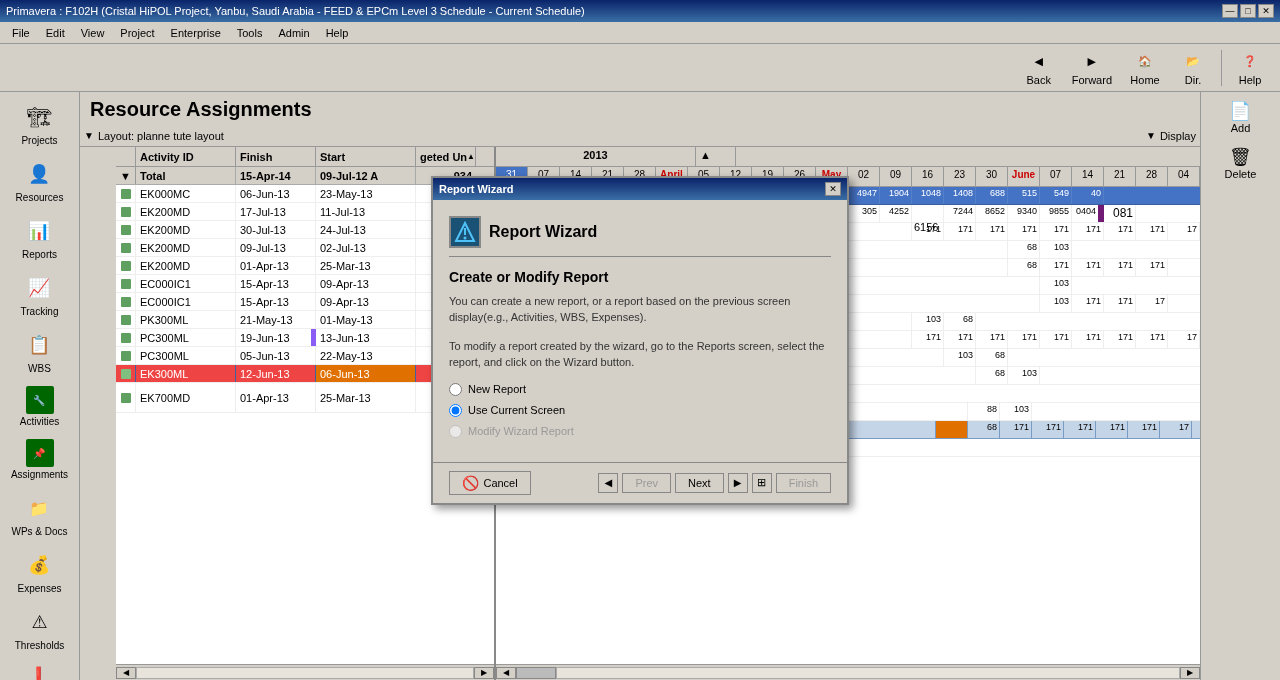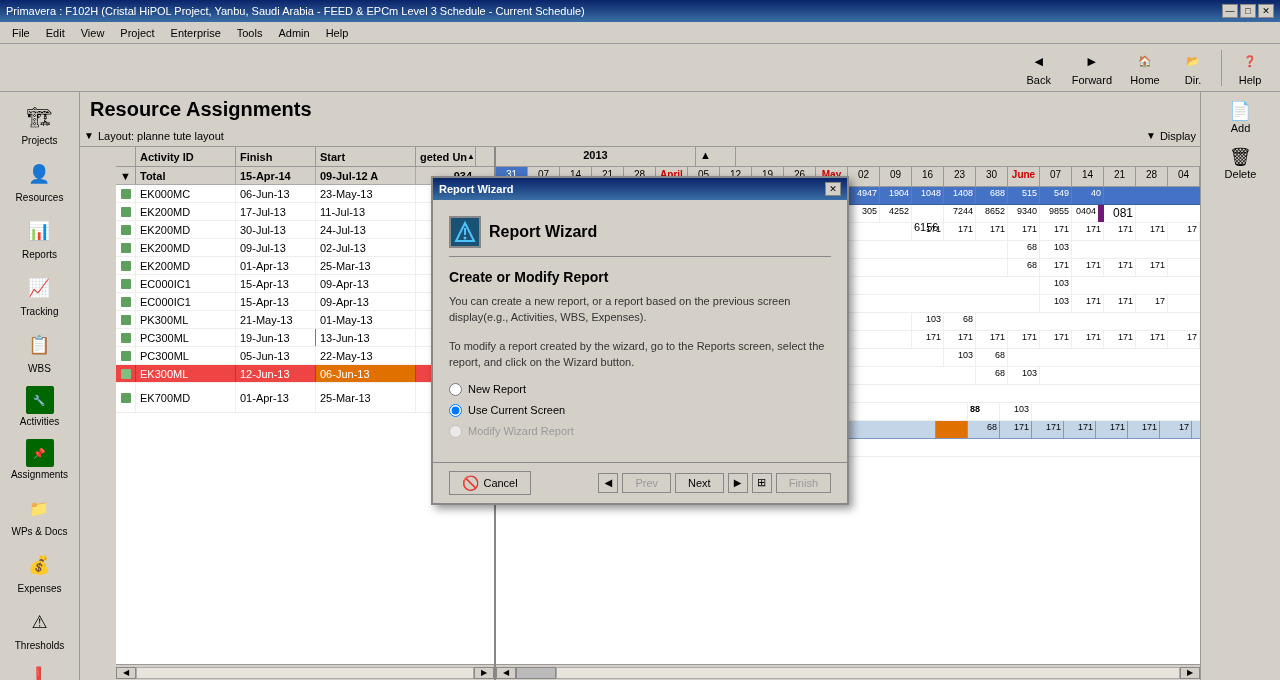--- a/index.html
+++ b/index.html
@@ -291,21 +291,21 @@
     <div style="width:100px; border-right:1px solid #eee; padding:1px 4px; font-size:11px; display:flex; align-items:center;">PK300ML</div>
     <div style="width:80px; border-right:1px solid #eee; padding:1px 4px; font-size:11px; display:flex; align-items:center;">21-May-13</div>
     <div style="width:100px; border-right:1px solid #eee; padding:1px 4px; font-size:11px; display:flex; align-items:center; ">01-May-13</div>
     <div style="width:60px; padding:1px 4px; font-size:11px; display:flex; align-items:center; justify-content:flex-end;"></div>
   </div>
             <div style="display: flex; height: 18px; border-bottom: 1px solid rgb(238, 238, 238);">
     <div style="width:20px; border-right:1px solid #eee; padding:1px 2px; font-size:11px; display:flex; align-items:center; justify-content:center;">
       <span style="width:10px; height:10px; background:#5f9f5f; display:inline-block; border-radius:1px;"></span>
     </div>
     <div style="width:100px; border-right:1px solid #eee; padding:1px 4px; font-size:11px; display:flex; align-items:center;">PC300ML</div>
-    <div style="width:80px; border-right:1px solid #8b5cf6; padding:1px 4px; font-size:11px; display:flex; align-items:center;">19-Jun-13</div>
+    <div style="width:80px; border-right:5px solid #8b5cf6; padding:1px 4px; font-size:11px; display:flex; align-items:center;">19-Jun-13</div>
     <div style="width:100px; border-right:1px solid #eee; padding:1px 4px; font-size:11px; display:flex; align-items:center; ">13-Jun-13</div>
     <div style="width:60px; padding:1px 4px; font-size:11px; display:flex; align-items:center; justify-content:flex-end;"></div>
   </div>
             <div style="display: flex; height: 18px; border-bottom: 1px solid rgb(238, 238, 238);">
     <div style="width:20px; border-right:1px solid #eee; padding:1px 2px; font-size:11px; display:flex; align-items:center; justify-content:center;">
       <span style="width:10px; height:10px; background:#5f9f5f; display:inline-block; border-radius:1px;"></span>
     </div>
     <div style="width:100px; border-right:1px solid #eee; padding:1px 4px; font-size:11px; display:flex; align-items:center;">PC300ML</div>
     <div style="width:80px; border-right:1px solid #eee; padding:1px 4px; font-size:11px; display:flex; align-items:center;">05-Jun-13</div>
     <div style="width:100px; border-right:1px solid #eee; padding:1px 4px; font-size:11px; display:flex; align-items:center; ">22-May-13</div>
@@ -487,21 +487,21 @@
             <div style="width:480px; border-right:1px solid #eee;"></div>
             <div style="min-width:32px; border-right:1px solid #eee; padding:1px 2px; font-size:9px; text-align:right;">68</div>
             <div style="min-width:32px; border-right:1px solid #eee; padding:1px 2px; font-size:9px; text-align:right;">103</div>
           </div>
 
           <div style="display:flex; height:18px; border-bottom:1px solid #eee;"></div>
 
           <div style="display:flex; height:18px; border-bottom:1px solid #eee;">
             <div style="min-width:120px; padding:1px 4px; font-size:9px; font-weight:bold; border-right:1px solid #ccc;">Budgeted Units</div>
             <div style="width:352px; border-right:1px solid #eee;"></div>
-            <div style="min-width:32px; border-right:1px solid #eee; padding:1px 2px; font-size:9px; text-align:left;font-weight:bold;">88</div>
+            <div style="min-width:32px; border-right:1px solid #eee; padding:1px 2px; font-size:9px; text-align:right;">88</div>
             <div style="min-width:32px; border-right:1px solid #eee; padding:1px 2px; font-size:9px; text-align:right;">103</div>
           </div>
 
           <div style="display:flex; height:18px; background:#c5d5e8; border-bottom:1px solid #7a9bc4;">
             <div style="min-width:120px; padding:1px 4px; font-size:9px; font-weight:bold; border-right:1px solid #7a9bc4;">Cum Budgeted Units</div>
             <div style="width:320px; border-right:1px solid #7a9bc4;"></div>
             <div style="min-width:32px; border-right:1px solid #7a9bc4; padding:1px 2px; font-size:9px; text-align:right; background:#e07000; color:white;"></div>
             <div style="min-width:32px; border-right:1px solid #7a9bc4; padding:1px 2px; font-size:9px; text-align:right;">68</div>
             <div style="min-width:32px; border-right:1px solid #7a9bc4; padding:1px 2px; font-size:9px; text-align:right;">171</div>
             <div style="min-width:32px; border-right:1px solid #7a9bc4; padding:1px 2px; font-size:9px; text-align:right;">171</div>

